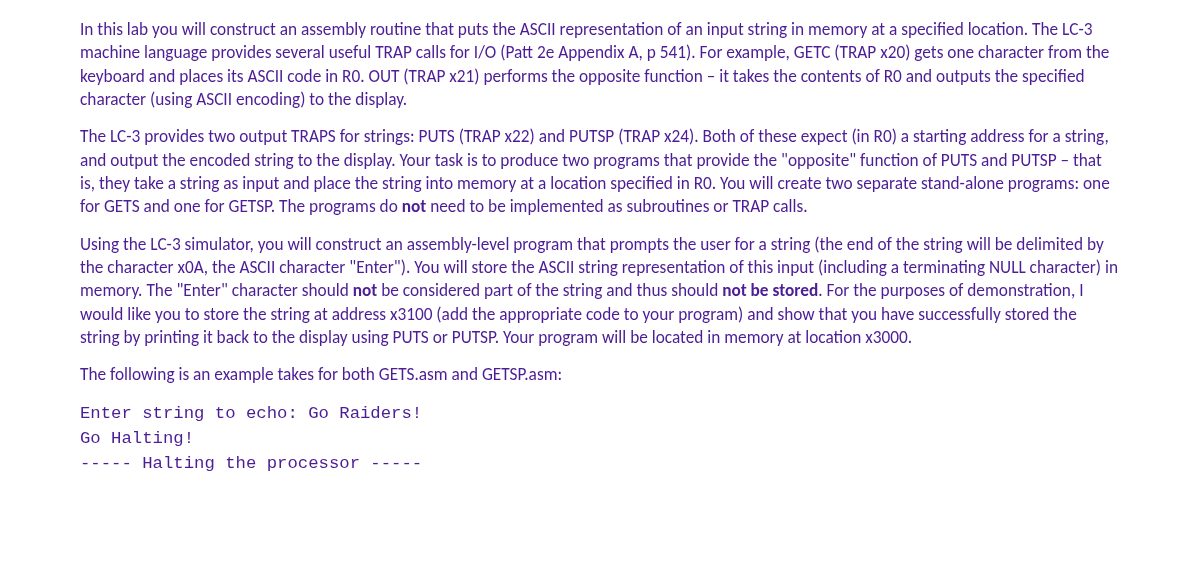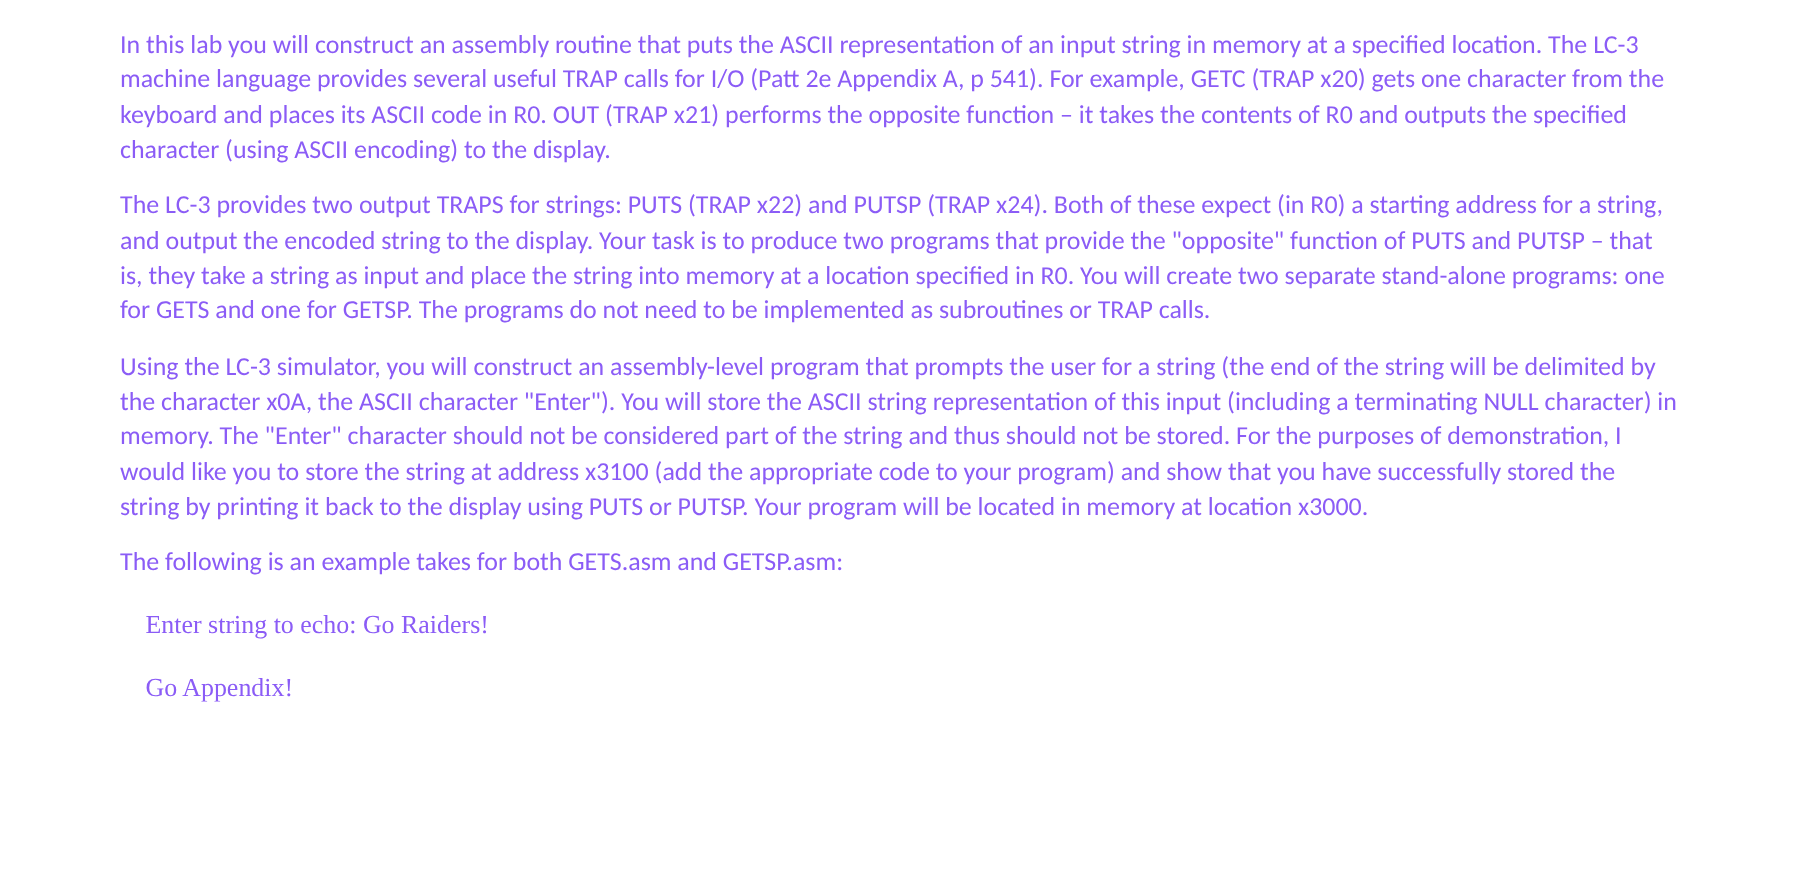--- a/index.html
+++ b/index.html
@@ -6,33 +6,33 @@
     margin: 0;
     padding: 0;
     background: #ffffff;
     width: 1200px;
   }
   .page {
     padding: 18px 80px 20px 80px;
     font-family: Calibri, "Segoe UI", Arial, sans-serif;
     font-size: 17.3px;
     line-height: 1.35;
-    color: #8b5cf6;
+    color: #4c1d95;
   }
   p {
     margin: 0 0 14px 0;
   }
   .italic { }
-  .bold { font-weight: 400; }
+  .bold { font-weight: 700; }
   .mono {
-    font-family: Liberation Serif, serif;
+    font-family: Liberation Mono, monospace;
     font-size: 17.3px;
     line-height: 1.45;
     white-space: pre;
-    margin: 17px;
+    margin: 0;
   }
 </style>
 </head>
 <body>
 
 <div class="page">
 
   <p>
     <span>In this lab you will construct an assembly routine that puts the ASCII representation of an input string in memory at a specified location.  The LC-3 machine language provides several useful TRAP calls for I/O (Patt 2e Appendix A, p 541).  For example, GETC (TRAP x20) gets one character from the keyboard and places its ASCII code in R0.  OUT (TRAP x21) performs the opposite function – it takes the contents of R0 and outputs the specified character (using ASCII encoding) to the display.</span>
   </p>
@@ -44,16 +44,17 @@
   <p>
     <span>Using the LC-3 simulator, you will construct an assembly-level program that prompts the user for a string (the end of the string will be delimited by the character x0A, the ASCII character "Enter").  You will store the ASCII string representation of this input (including a terminating NULL character) in memory.  The "Enter" character should </span><span class="bold">not</span><span> be considered part of the string and thus should </span><span class="bold">not be stored</span><span>. For the purposes of demonstration, I would like you to store the string at address x3100 (add the appropriate code to your program) and show that you have successfully stored the string by printing it back to the display using PUTS or PUTSP.  Your program will be located in memory at location x3000.</span>
   </p>
 
   <p>
     <span>The following is an example takes for both GETS.asm and GETSP.asm:</span>
   </p>
 
   <div>
     <div class="mono">Enter string to echo: Go Raiders!</div>
-    <div class="mono">Go Appendix!</div>
+    <div class="mono">Go Halting!</div>
+    <div class="mono">----- Halting the processor -----</div>
   </div>
 
 </div>
 
 </body></html>

